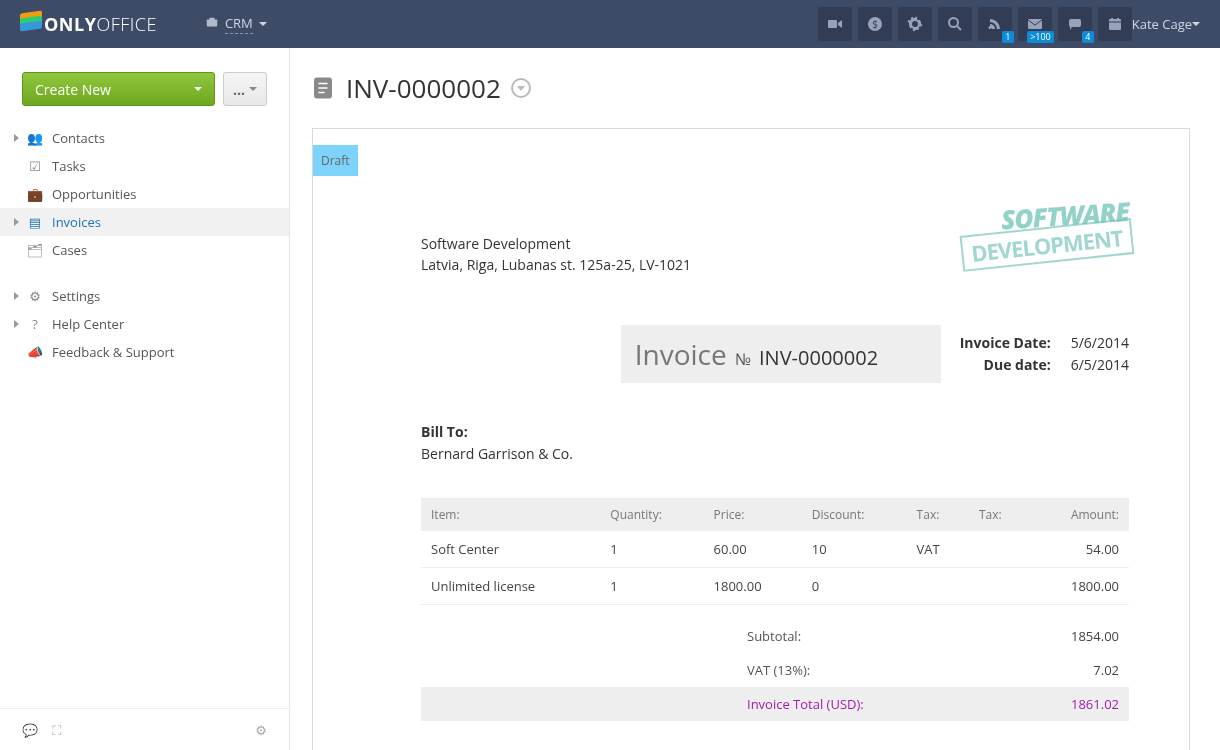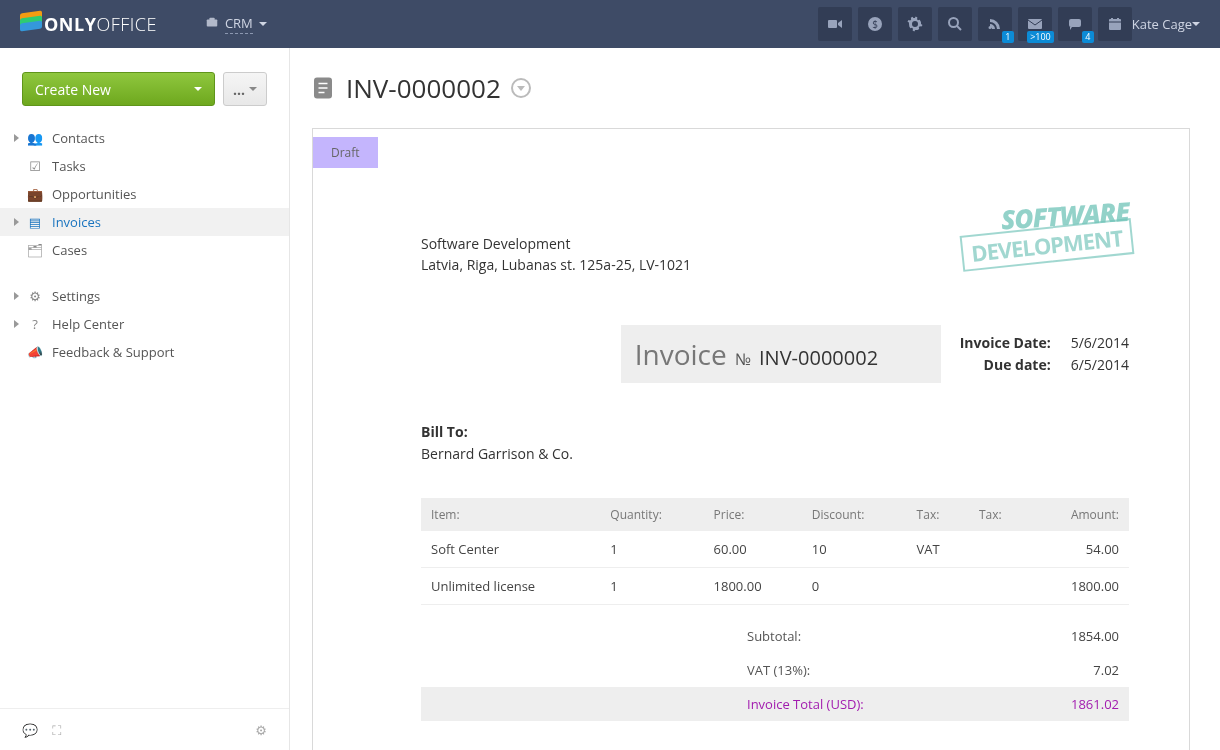--- a/index.html
+++ b/index.html
@@ -37,21 +37,21 @@
 .nav-sep{height:18px}
 .side-footer{position:absolute;bottom:0;left:0;right:0;height:42px;border-top:1px solid #eee;display:flex;align-items:center;justify-content:space-between;padding:0 22px;color:#aaa}
 .side-footer .ficons{display:flex;gap:14px}
 .content{flex:1;overflow:auto;padding:22px 30px 0 20px;position:relative}
 .page-head{display:flex;align-items:center;gap:10px;margin-bottom:22px}
 .page-head .doc-ico{width:26px;height:26px;display:flex;align-items:center;justify-content:center;color:#8a8a8a}
 .page-title{font-size:26px;font-weight:400;color:#333}
 .circle-menu{width:20px;height:20px;border:2px solid #bbb;border-radius:50%;display:flex;align-items:center;justify-content:center;cursor:pointer}
 .circle-menu::after{content:"";width:0;height:0;border-left:4px solid transparent;border-right:4px solid transparent;border-top:5px solid #bbb}
 .invoice-wrap{border:1px solid #d9d9d9;background:#fff;position:relative;min-height:760px;margin-left:2px}
-.draft-tab{position:absolute;top:8px;left:0;background:#c4b5fd;color:#666;padding:7px 18px;font-size:12px}
+.draft-tab{position:absolute;top:16px;left:0;background:#7dd3fc;color:#666;padding:7px 8px;font-size:12px}
 .inv-body{padding:70px 60px 40px 108px;color:#333}
 .inv-top{display:flex;justify-content:space-between;align-items:flex-end;margin-bottom:50px}
 .company{font-size:14px;line-height:1.5}
 .stamp{position:relative;width:180px;height:76px;text-align:right}
 .stamp .s1{color:#6fc3b8;font-size:26px;font-weight:800;letter-spacing:-1px;font-style:italic;transform:rotate(-4deg);opacity:.75}
 .stamp .s2{position:absolute;top:28px;right:-4px;border:2px solid #6fc3b8;color:#6fc3b8;padding:1px 8px;font-size:22px;font-weight:700;transform:rotate(-6deg);opacity:.65;letter-spacing:-1px}
 .inv-meta{display:flex;justify-content:flex-end;align-items:center;margin-bottom:38px}
 .inv-badge{background:#eee;padding:10px 14px;display:flex;align-items:baseline;gap:8px;min-width:320px}
 .inv-badge .big{font-size:28px;color:#777;font-weight:400}
 .inv-badge .num{font-size:16px;color:#555}

